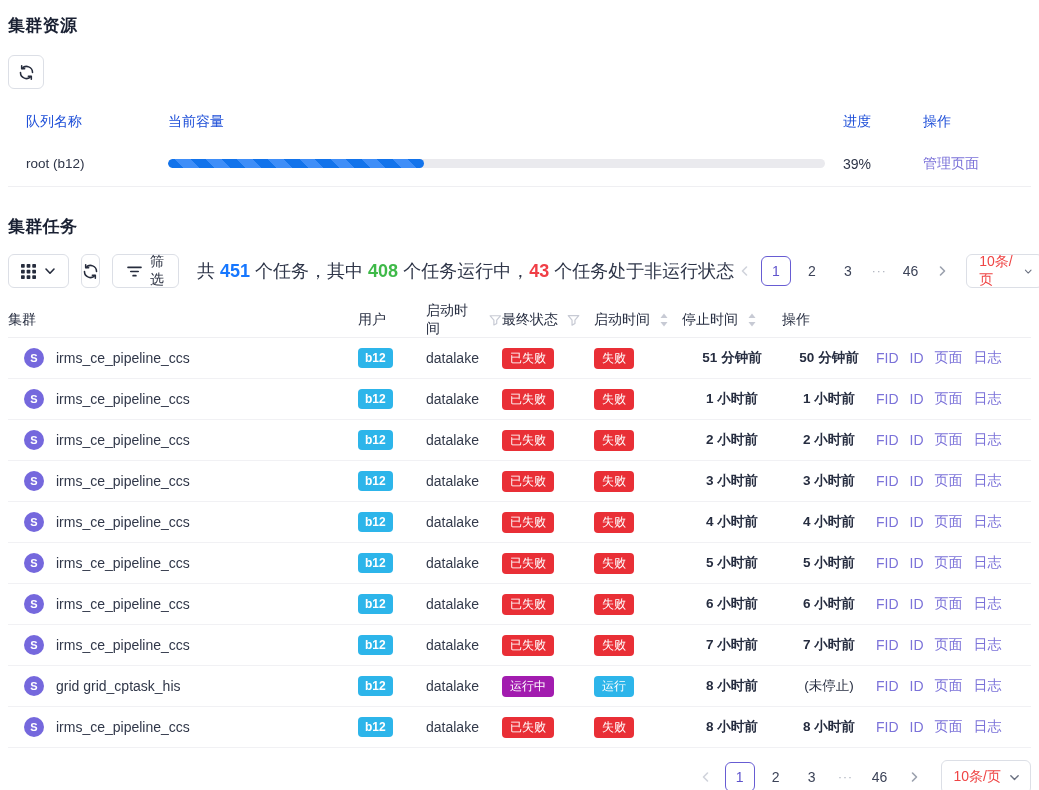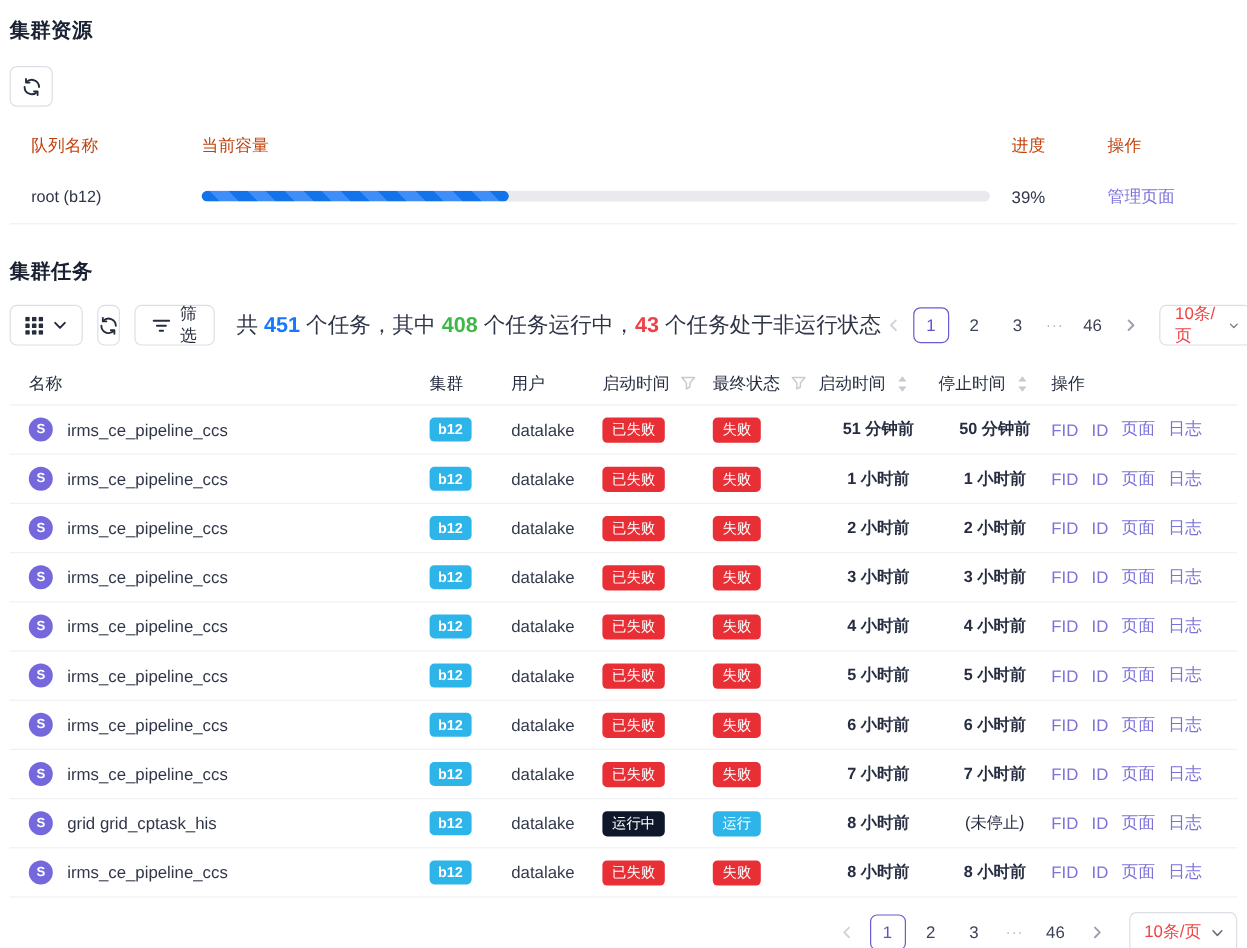--- a/index.html
+++ b/index.html
@@ -22,21 +22,21 @@
   .iconsvg { display:block; }
 
   
   .res-refresh-wrap { margin-top:18px; }
   .res-table { margin-top:14px; }
   .res-grid {
     display:grid; grid-template-columns:124px 1fr 62px 98px;
     column-gap:18px; align-items:center; padding:0 10px 0 18px;
   }
   .res-head { height:38px; }
-  .res-head .hcell { font-weight:500; color:#c2410c; font-size:14px; }
+  .res-head .hcell { font-weight:500; color:#1d4ed8; font-size:14px; }
   .res-row { height:46px; border-bottom:1px solid #efeff2; }
   .res-row .qname { font-size:13.5px; color:#2e3548; }
   .progress-track { height:9px; background:#eaeaee; border-radius:5px; overflow:hidden; }
   .progress-fill {
     height:100%; border-radius:5px;
     background:repeating-linear-gradient(45deg,#1273eb 0 11px,#3f8ef8 11px 22px);
   }
   .pct { color:#2e3548; }
   .link { color:#7b72d9; text-decoration:none; cursor:pointer; }
 
@@ -81,21 +81,21 @@
     font-size:11px; font-weight:700; display:inline-flex; align-items:center; justify-content:center; flex:0 0 20px;
   }
   .task-name { color:#303749; font-size:14px; }
   .tag-cyan {
     background:#2db5ea; color:#fff; font-size:12px; font-weight:700;
     padding:2px 7px; border-radius:4px; line-height:16px;
   }
   .user-cell { color:#333a4b; }
   .badge { color:#fff; font-size:12px; padding:3px 8px; border-radius:4px; line-height:15px; }
   .badge-failed { background:#e92f36; }
-  .badge-running { background:#0f172a; }
+  .badge-running { background:#a21caf; }
   .badge-run { background:#2db5ea; }
   .time-cell { justify-content:center; font-weight:700; font-size:13.5px; color:#262d40; }
   .time-cell.time-regular { font-weight:400; }
   .actions-cell { gap:11px; }
   .action-link { color:#7b72d9; font-size:14px; text-decoration:none; cursor:pointer; white-space:nowrap; }
 
   .table-footer { display:flex; margin-top:12px; padding-right:0; }
 </style>
 </head>
 <body>
@@ -207,21 +207,20 @@
           <span>10条/页</span>
           <svg class="iconsvg" width="11" height="11" viewBox="0 0 12 12" fill="none" stroke="#6a7080" stroke-width="1.5" stroke-linecap="round" stroke-linejoin="round">
               <polyline points="2,4 6,8.2 10,4"></polyline>
             </svg>
         </span>
       </div>
     </div>
 
     <div class="task-table">
       <div class="thead">
-        <div class="hcell first">名称</div>
         <div class="hcell">集群</div>
         <div class="hcell">用户</div>
         <div class="hcell">
           <span>启动时间</span>
           <svg class="iconsvg" width="13" height="13" viewBox="0 0 16 15" fill="none" stroke="#c7cad4" stroke-width="1.5" stroke-linejoin="round">
               <path d="M1.5 1.5h13L9.8 7v4.2l-3.6 2V7z"></path>
             </svg>
         </div>
         <div class="hcell">
           <span>最终状态</span>

